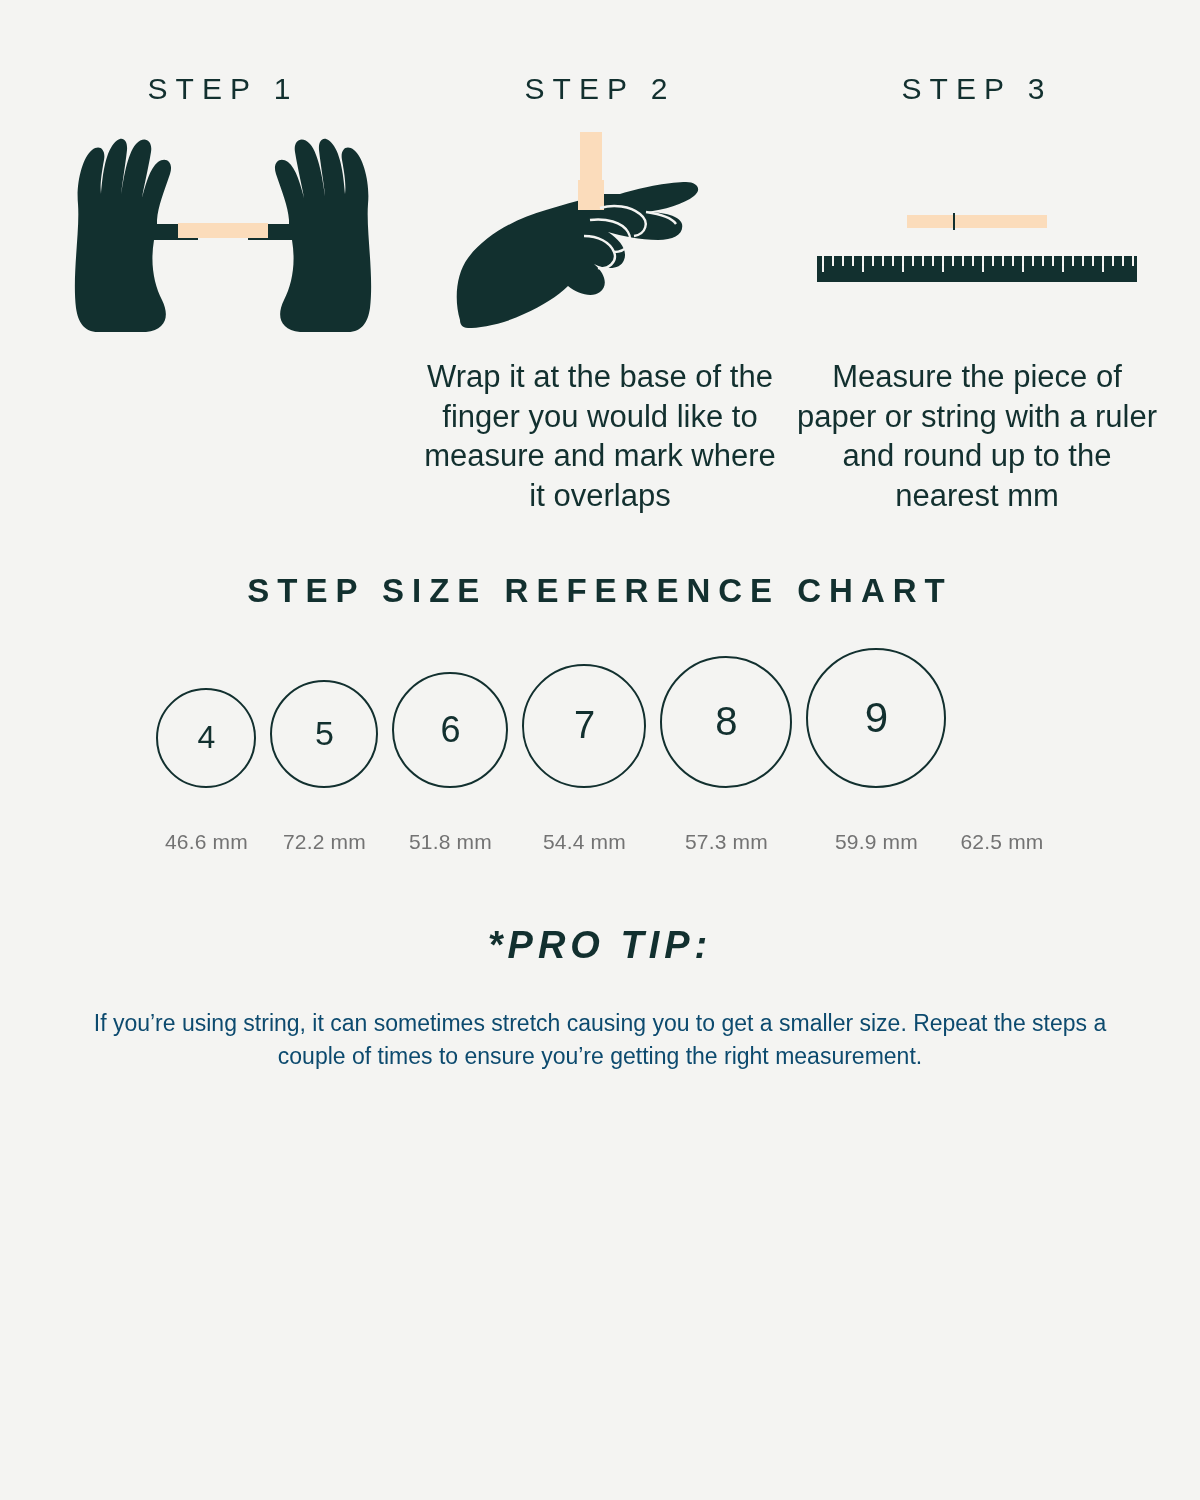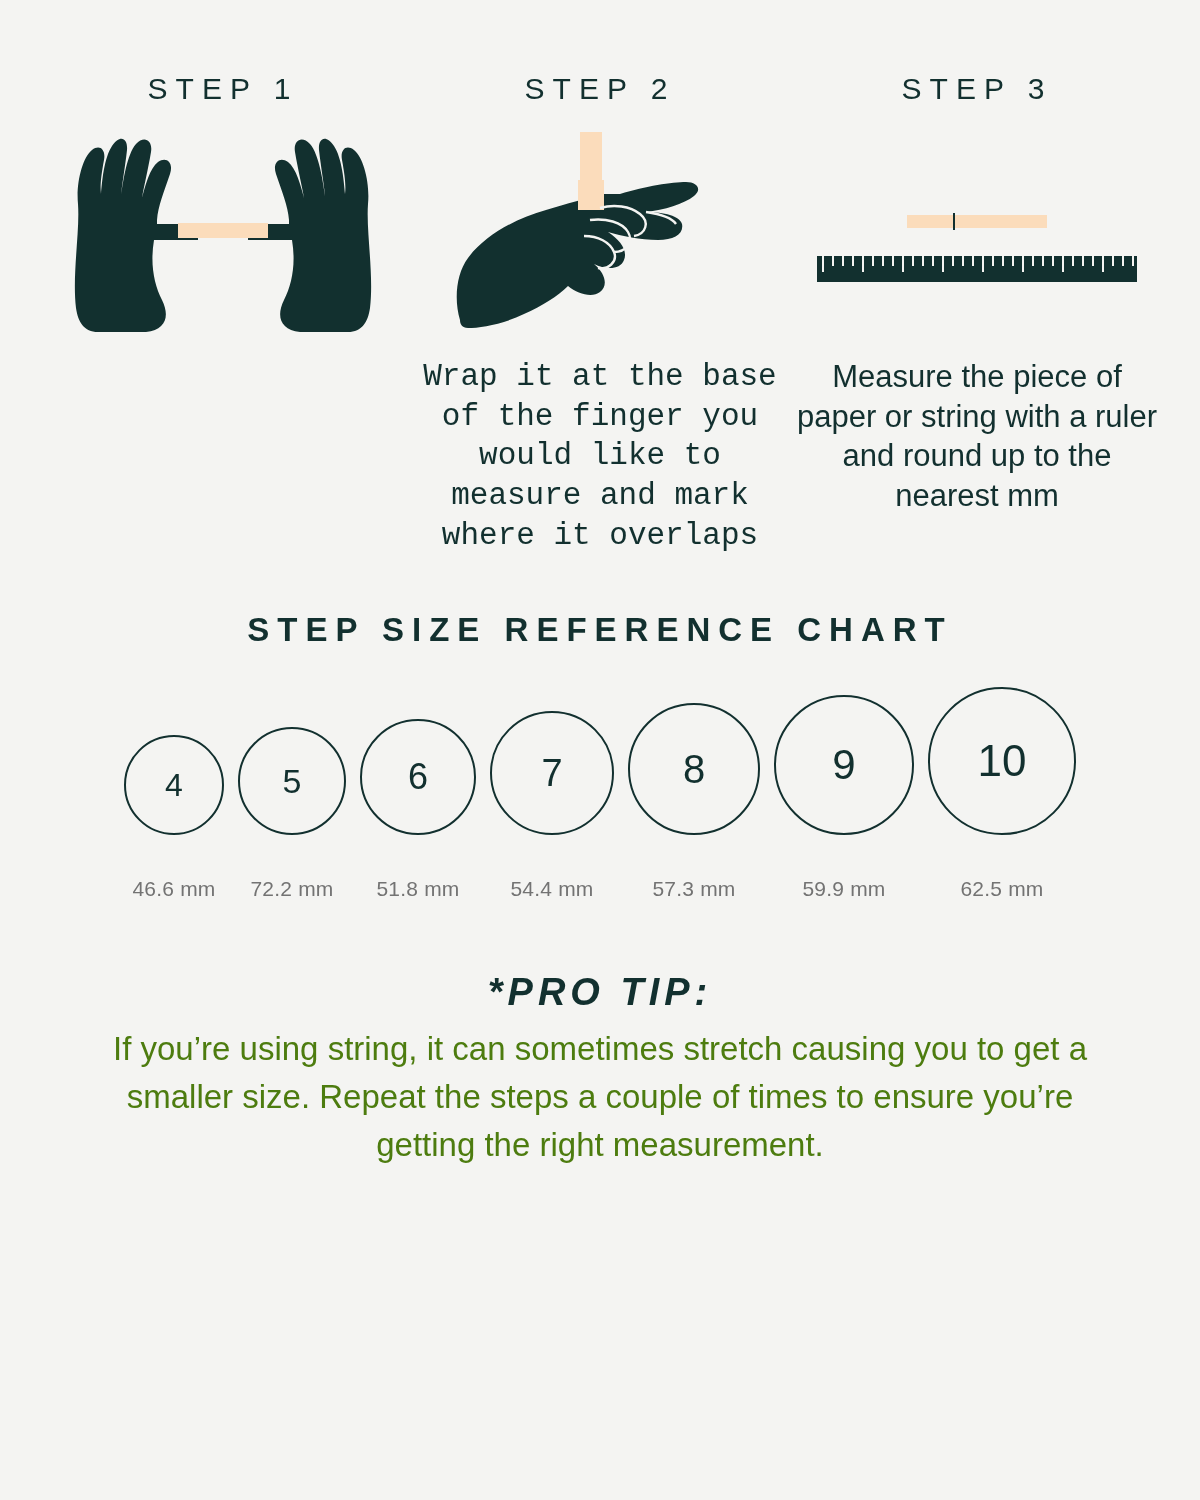--- a/index.html
+++ b/index.html
@@ -58,21 +58,21 @@
     justify-content: center;
   }
   .step-caption {
     font-size: 31px;
     line-height: 1.28;
     text-align: center;
     color: #12302f;
     margin-top: 6px;
   }
   .step-1 .step-caption { width: 300px; }
-  .step-2 .step-caption { width: 375px; font-family: Liberation Mono, monospace; }
+  .step-2 .step-caption { width: 375px; }
   .step-3 .step-caption { width: 372px; }
 
   
   .chart-title {
     text-align: center;
     font-size: 33px;
     letter-spacing: 8px;
     margin-top: 56px;
     color: #12302f;
   }
@@ -108,26 +108,26 @@
   .pro-tip-title {
     text-align: center;
     margin-top: 70px;
     font-size: 38px;
     font-style: italic;
     font-weight: bold;
     letter-spacing: 5px;
     color: #12302f;
   }
   .pro-tip-body {
-    margin: 11px auto 0;
+    margin: 40px auto 0;
     width: 1020px;
     text-align: center;
-    font-size: 33px;
+    font-size: 23px;
     line-height: 1.45;
-    color: #4d7c0f;
+    color: #0c4a6e;
   }
 
   
   .ruler-wrap {
     display: flex;
     flex-direction: column;
     align-items: center;
     justify-content: center;
     height: 100%;
     padding-top: 30px;
@@ -292,21 +292,20 @@
       <div class="size-circle" style="width:128px;height:128px;font-size:40px;">8</div>
       <div class="size-mm">57.3 mm</div>
     </div>
 
     <div class="size-item">
       <div class="size-circle" style="width:136px;height:136px;font-size:42px;">9</div>
       <div class="size-mm">59.9 mm</div>
     </div>
 
     <div class="size-item">
-      <div class="size-circle" style="width:144px;height:144px;font-size:44px;">10</div>
       <div class="size-mm">62.5 mm</div>
     </div>
 
   </div>
 
   <div class="pro-tip-title">*PRO TIP:</div>
   <div class="pro-tip-body">If you’re using string, it can sometimes stretch causing you to get a smaller size. Repeat the steps a couple of times to ensure you’re getting the right measurement.</div>
 
 </div>
 

